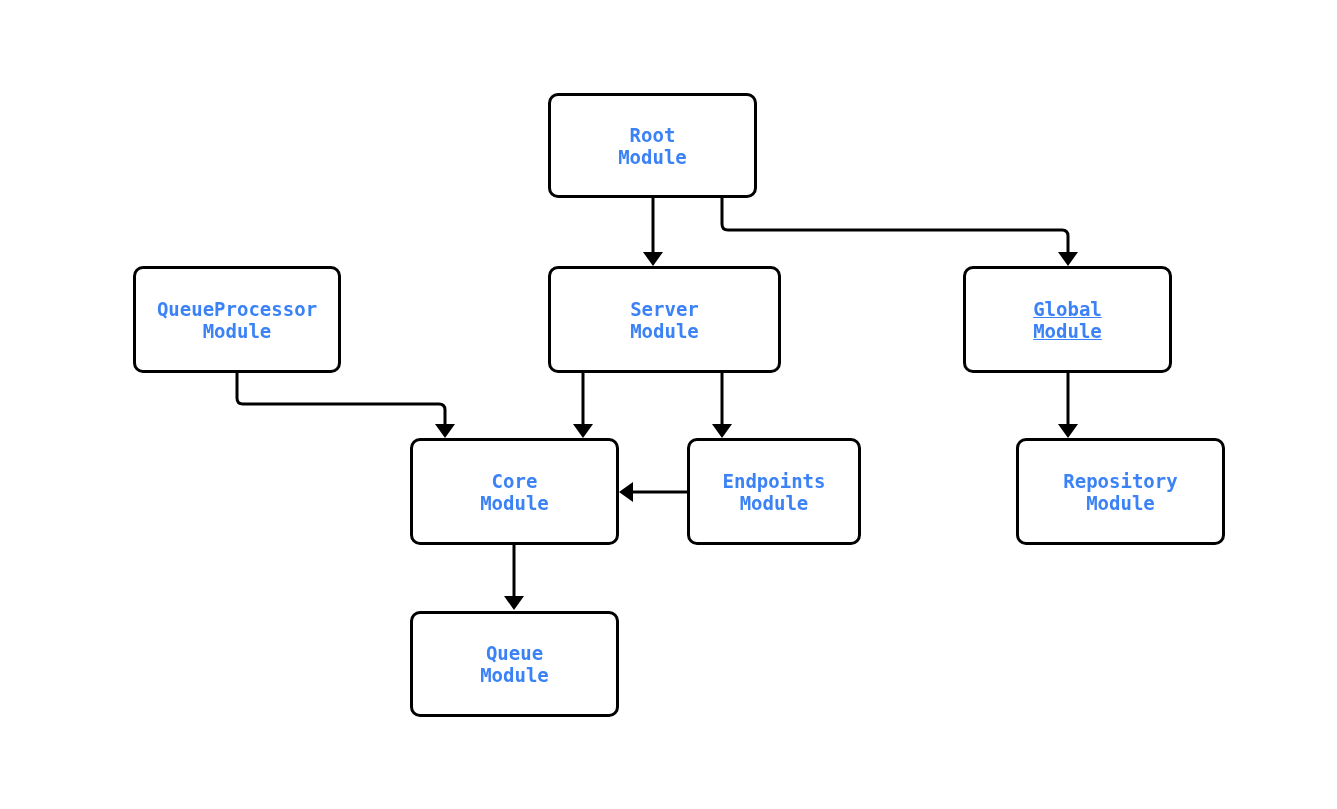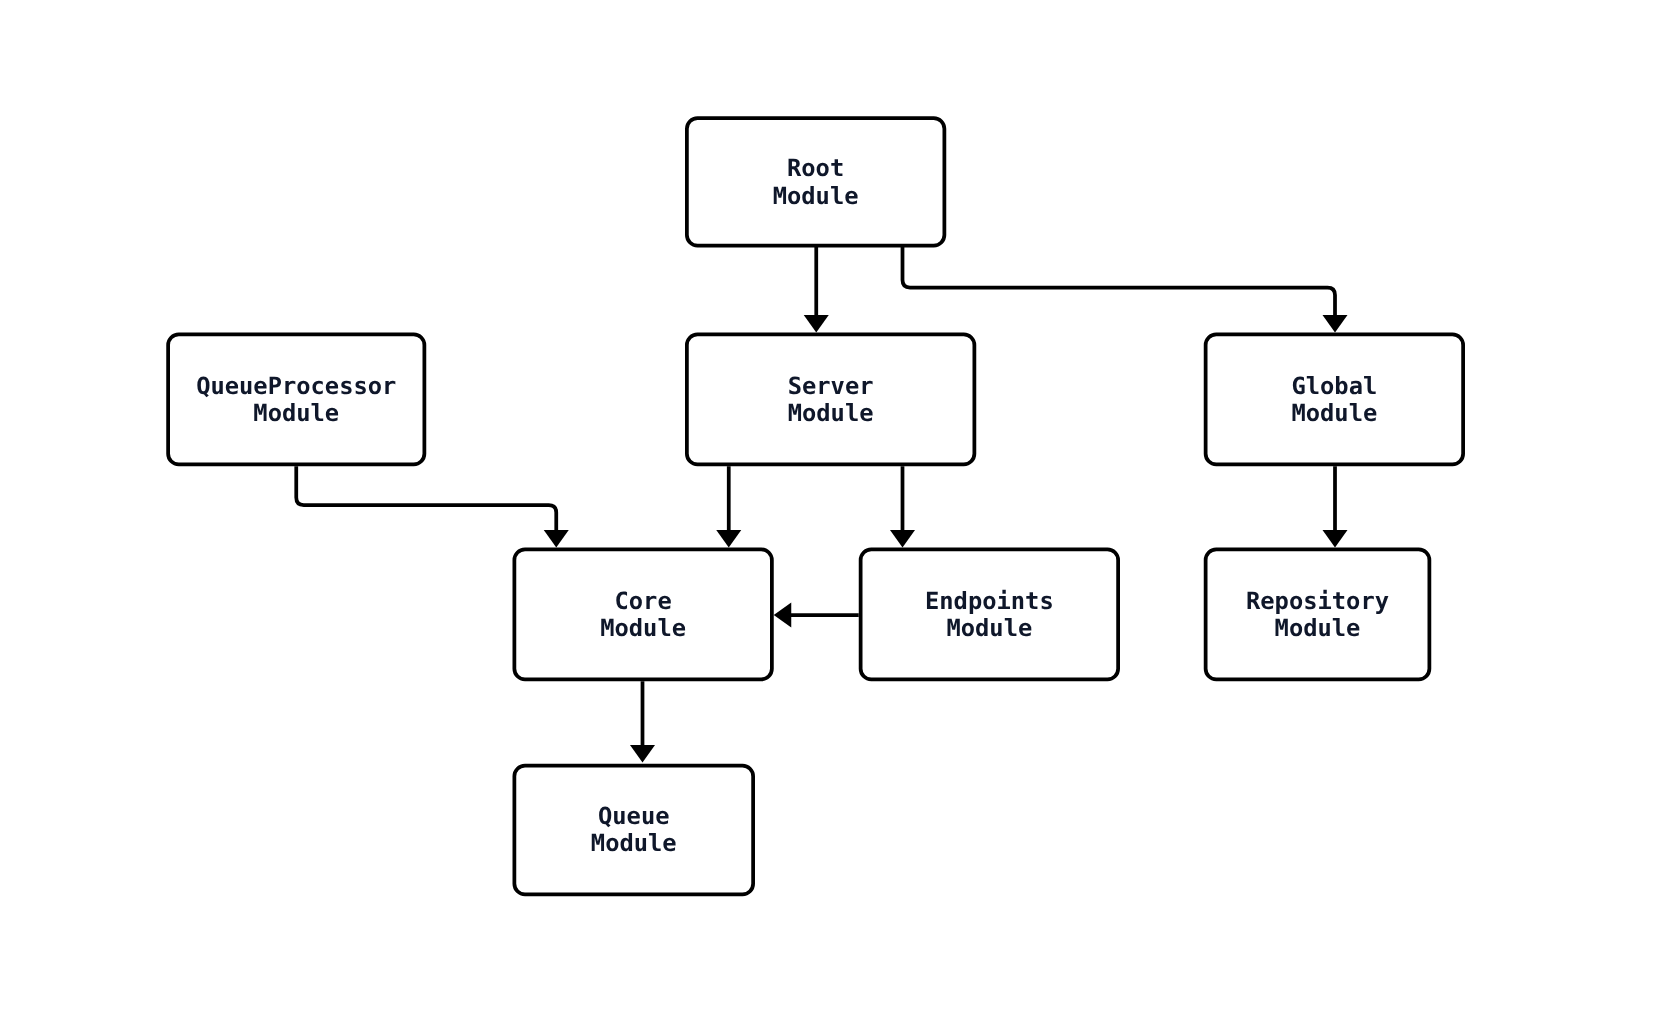--- a/index.html
+++ b/index.html
@@ -29,33 +29,33 @@
     border-radius: 10px;
     background: #ffffff;
     display: flex;
     flex-direction: column;
     align-items: center;
     justify-content: center;
     text-align: center;
     font-weight: bold;
     font-size: 19px;
     line-height: 22px;
-    color: #0f172a;
+    color: #3b82f6;
   }
   .node span { display: block; }
 
   
   #node-root          { left: 548px; top:  93px; width: 209px; height: 105px; }
   #node-queueprocessor{ left: 133px; top: 266px; width: 208px; height: 107px; }
   #node-server        { left: 548px; top: 266px; width: 233px; height: 107px; }
-  #node-global        { left: 963px; top: 266px; width: 209px; height: 107px; }
+  #node-global        { left: 963px; top: 266px; width: 209px; height: 107px; text-decoration: underline; }
   #node-core          { left: 410px; top: 438px; width: 209px; height: 107px; align-items: center; }
-  #node-endpoints     { left: 687px; top: 438px; width: 209px; height: 107px; }
-  #node-repository    { left: 963px; top: 438px; width: 182px; height: 107px; }
-  #node-queue         { left: 410px; top: 611px; width: 194px; height: 106px; }
+  #node-endpoints     { left: 687px; top: 438px; width: 174px; height: 107px; }
+  #node-repository    { left: 1016px; top: 438px; width: 209px; height: 107px; }
+  #node-queue         { left: 410px; top: 611px; width: 209px; height: 106px; }
 
   .edge-path {
     fill: none;
     stroke: #000000;
     stroke-width: 3;
     stroke-linecap: butt;
   }
   .arrow-head {
     fill: #000000;
     stroke: none;

